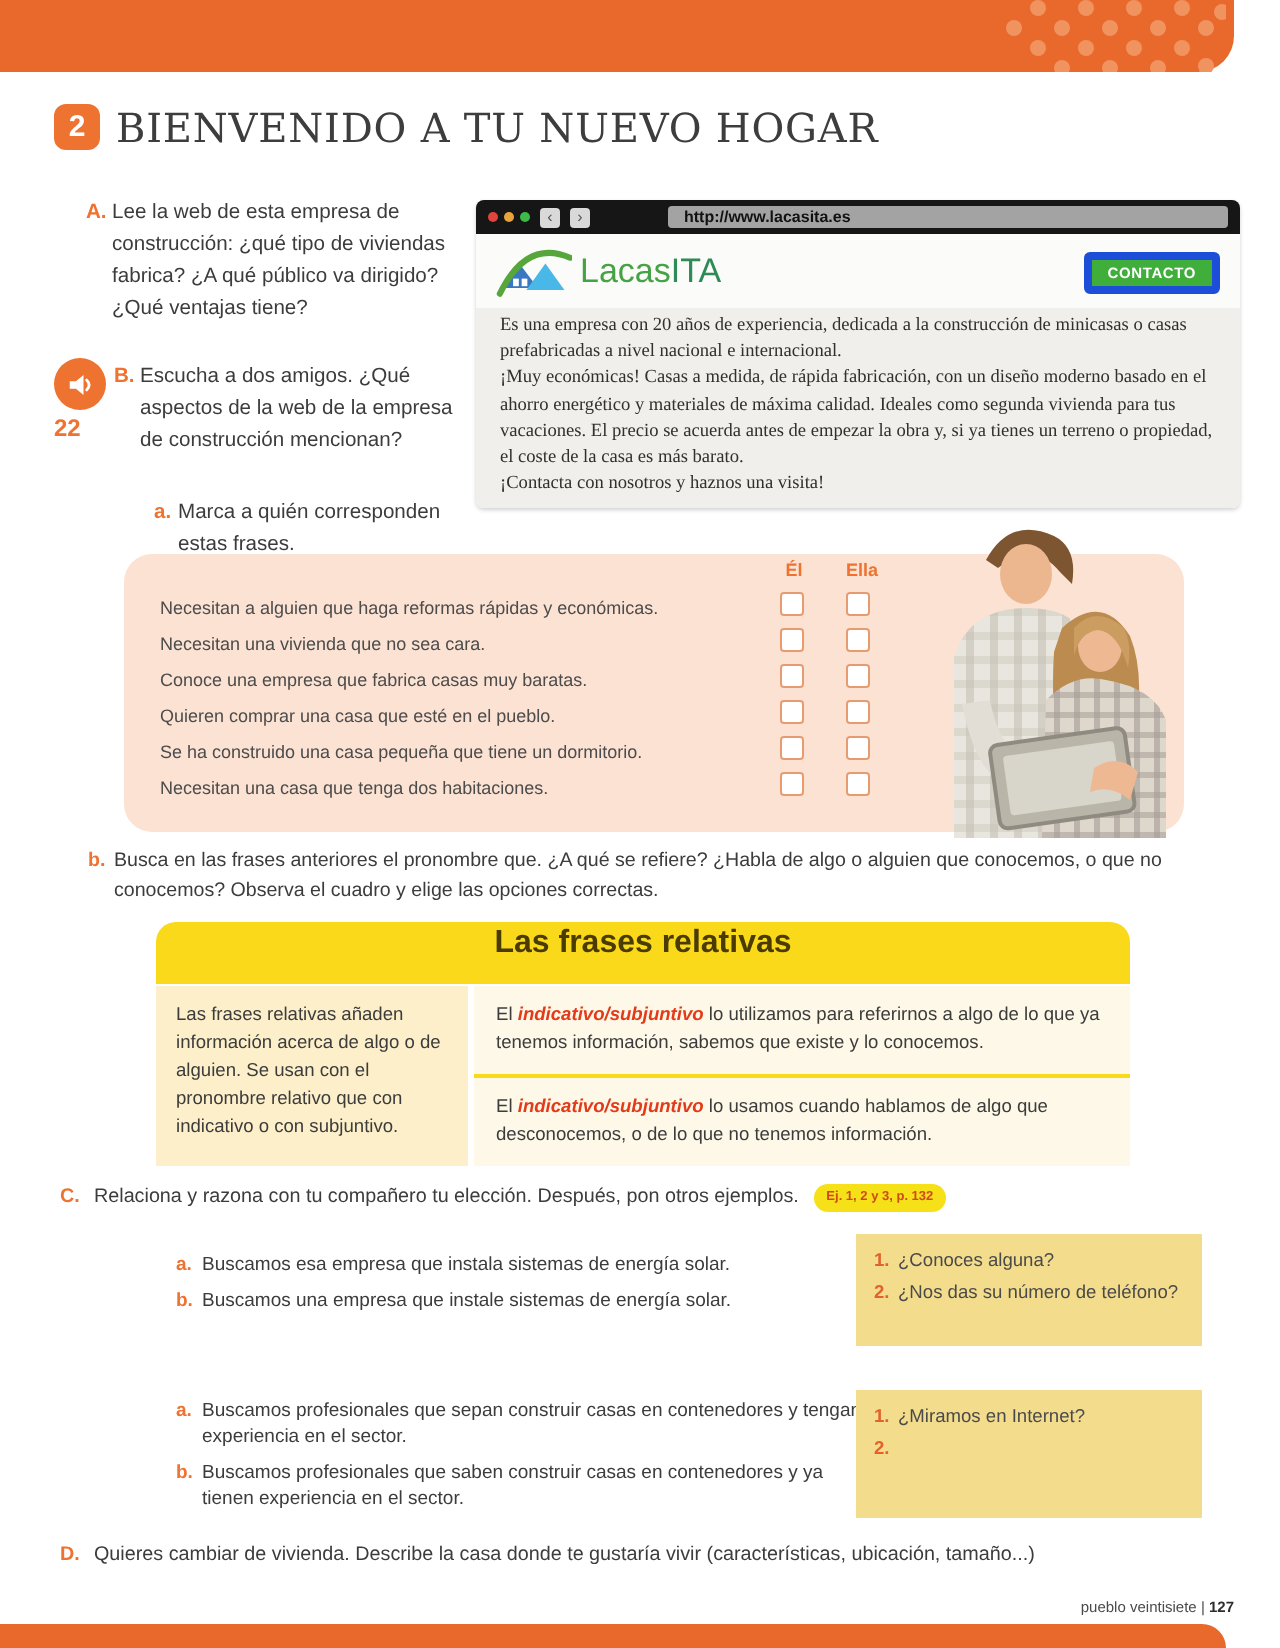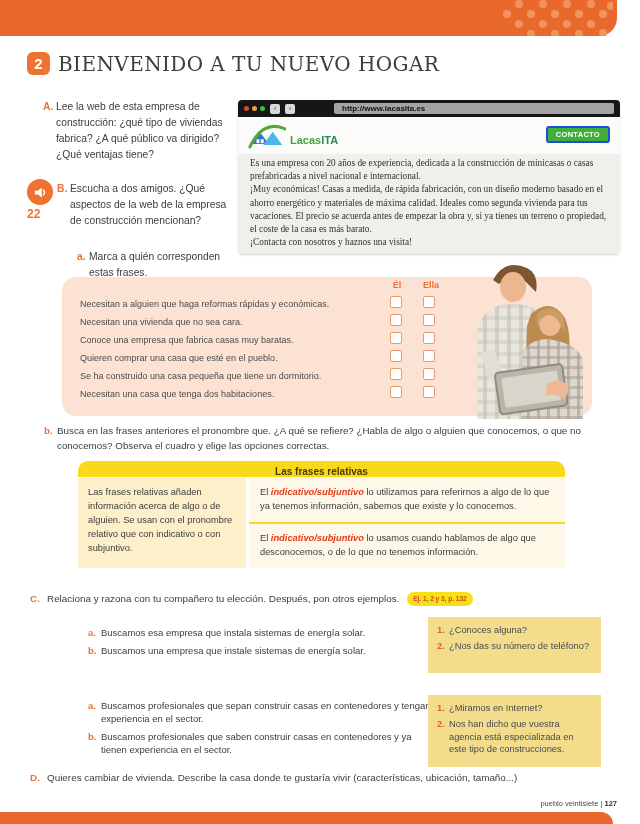--- a/index.html
+++ b/index.html
@@ -27,41 +27,41 @@
 
   
   .browser { position:absolute; left:238px; top:100px; width:382px; height:154px; border-radius:4px; box-shadow:0 1px 2px rgba(0,0,0,.18); }
   .b-header { height:17px; background:#161616; border-radius:4px 4px 0 0; display:flex; align-items:center; padding:0 6px; gap:3px; }
   .tl-dot { width:5px; height:5px; border-radius:50%; }
   .nav-btn { width:10px; height:10px; background:#d9d9d9; border-radius:2px; font-size:8px; line-height:9px; text-align:center; color:#555; margin-left:2px; }
   .url-bar { flex:1; height:11px; background:#a3a3a3; border-radius:2px; margin-left:36px; font-size:8px; font-weight:bold; color:#111; padding-left:8px; line-height:11px; }
   .b-body { height:137px; background:#f1efec; border-radius:0 0 4px 4px; }
   .logo-strip { position:relative; height:37px; background:#fbfbf9; }
   .logo { position:absolute; left:10px; top:4px; display:flex; align-items:flex-end; gap:4px; }
-  .logo-text { font-size:11px; font-weight:bold; color:#45a345; padding-bottom:4px; }
+  .logo-text { font-size:17px; font-weight:normal; color:#45a345; padding-bottom:4px; }
   .logo-text .ita { color:#2e8b57; }
-  .contact-btn { position:absolute; right:10px; top:9px; background:#3fae3a; border:2px solid #1d4ed8; border-radius:3px; color:#fff; font-size:7.5px; font-weight:bold; padding:2px 8px; letter-spacing:.3px; }
+  .contact-btn { position:absolute; right:10px; top:9px; background:#3fae3a; border:4px solid #1d4ed8; border-radius:3px; color:#fff; font-size:7.5px; font-weight:bold; padding:2px 8px; letter-spacing:.3px; }
   .b-text { padding:3px 12px 0 12px; font-family:"Liberation Serif", serif; font-size:9.3px; line-height:1.42; color:#32302b; }
 
   
   .pink-box { position:absolute; left:62px; top:277px; width:530px; height:139px; background:#fbe2d3; border-radius:14px; }
   .col-head { position:absolute; top:280px; color:#ee7230; font-weight:bold; font-size:9px; text-align:center; }
   .phrase { position:absolute; left:80px; width:305px; font-size:9px; color:#4c4c4c; white-space:nowrap; }
   .cb { position:absolute; width:12px; height:12px; background:#fff; border:1px solid #e79b70; border-radius:2px; }
 
   .photo { position:absolute; left:447px; top:256px; width:155px; height:163px; }
 
   
   .sub-b { left:44px; top:424px; width:567px; padding-left:13px; font-size:9.8px; line-height:1.5; }
 
   
   .grammar { position:absolute; left:78px; top:461px; width:487px; }
-  .g-title { height:16px; background:#f9d91a; border-radius:10px 10px 0 0; text-align:center; font-weight:bold; font-size:10px; color:#4a3b00; line-height:21px; }
+  .g-title { height:31px; background:#f9d91a; border-radius:10px 10px 0 0; text-align:center; font-weight:bold; font-size:16px; color:#4a3b00; line-height:21px; }
   .g-body { display:flex; gap:3px; margin-top:1px; align-items:stretch; }
-  .g-left { width:168px; background:#fcefc9; padding:8px 10px; font-size:9.3px; line-height:1.5; color:#3c3c3c; }
+  .g-left { width:156px; background:#fcefc9; padding:8px 10px; font-size:9.3px; line-height:1.5; color:#3c3c3c; }
   .g-right { flex:1; background:#fdf8e7; display:flex; flex-direction:column; }
   .g-rule { padding:8px 11px; font-size:9.3px; line-height:1.5; color:#3c3c3c; }
   .g-rule:first-child { flex:1; }
   .g-div { height:2px; background:#f9d91a; }
   .choice { color:#e43a19; font-style:italic; font-weight:bold; }
 
   
   .act-c { left:30px; top:591px; width:592px; padding-left:17px; font-size:9.9px; }
   .act-d { left:30px; top:770px; width:600px; padding-left:17px; font-size:9.9px; }
   .ref-badge { display:inline-block; background:#f6e018; color:#cf4a17; font-weight:bold; font-size:6.5px; padding:2px 6px; border-radius:7px; margin-left:5px; vertical-align:1px; }
@@ -285,21 +285,20 @@
       <span>Buscamos profesionales que saben construir casas en contenedores y ya tienen experiencia en el sector.</span>
     </div>
   </div>
   <div class="ybox ybox2">
     <div class="y-item">
       <span class="num">1.</span>
       <span>¿Miramos en Internet?</span>
     </div>
     <div class="y-item">
       <span class="num">2.</span>
-      <span>Nos han dicho que vuestra agencia está especializada en este tipo de construcciones.</span>
     </div>
   </div>
 
   <div class="instr act-d">
     <span class="lbl">D.</span>
     <span>Quieres cambiar de vivienda. Describe la casa donde te gustaría vivir (características, ubicación, tamaño...)</span>
   </div>
 
   <div class="footer">
     <span>pueblo veintisiete</span>

